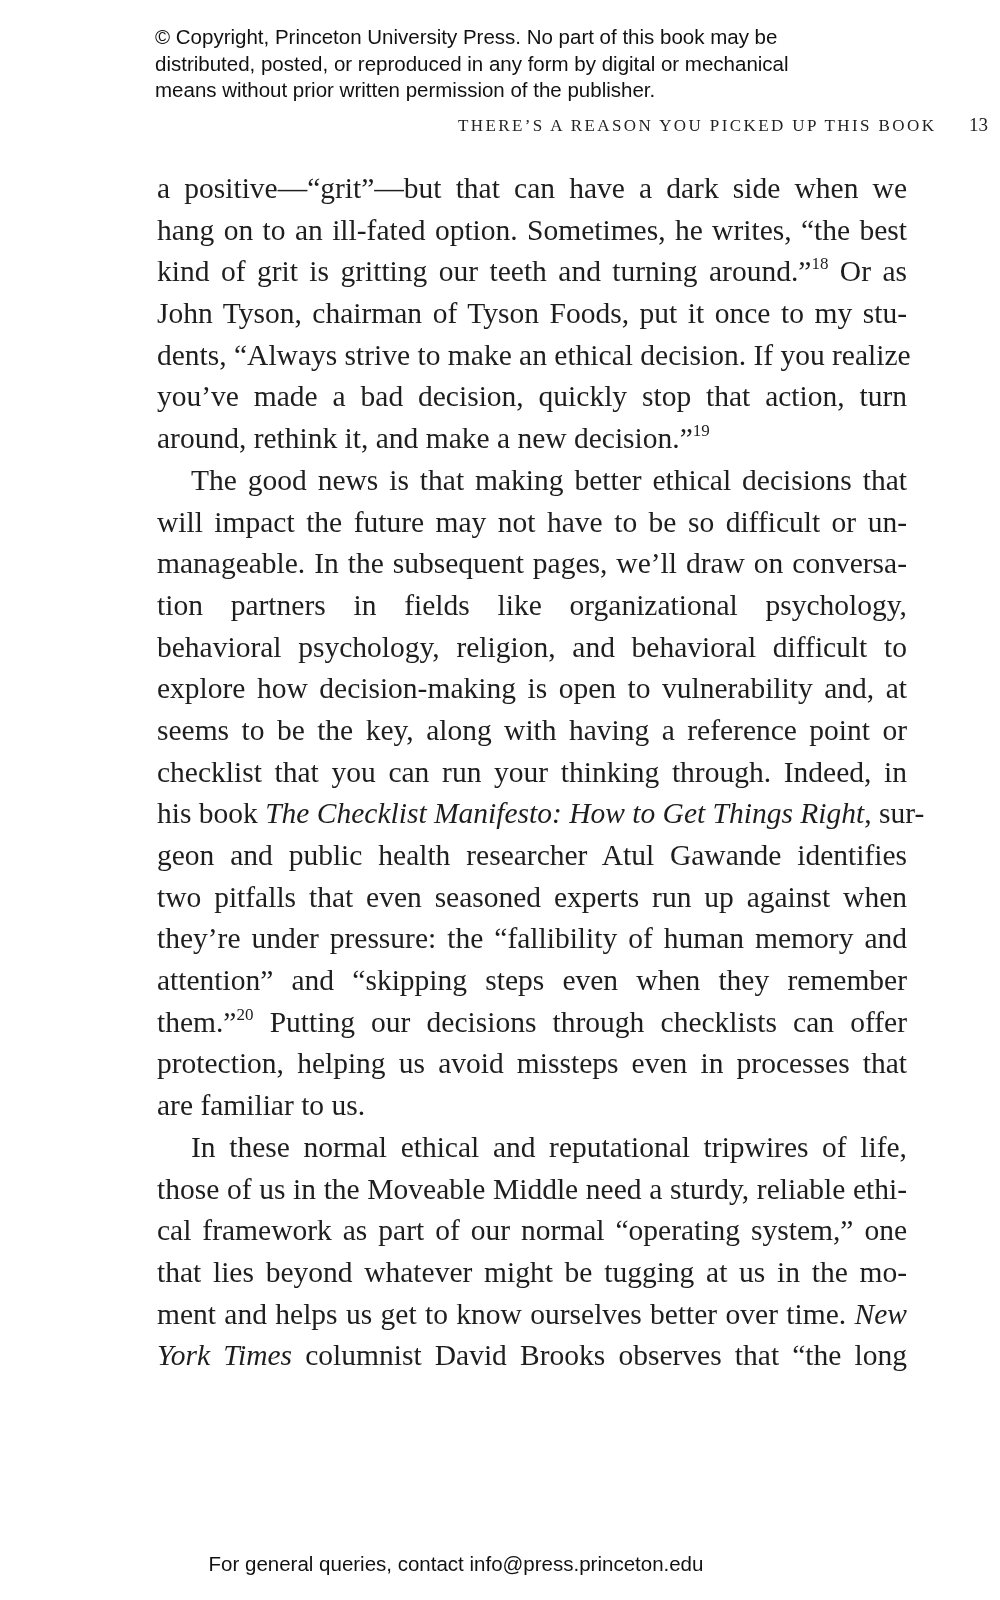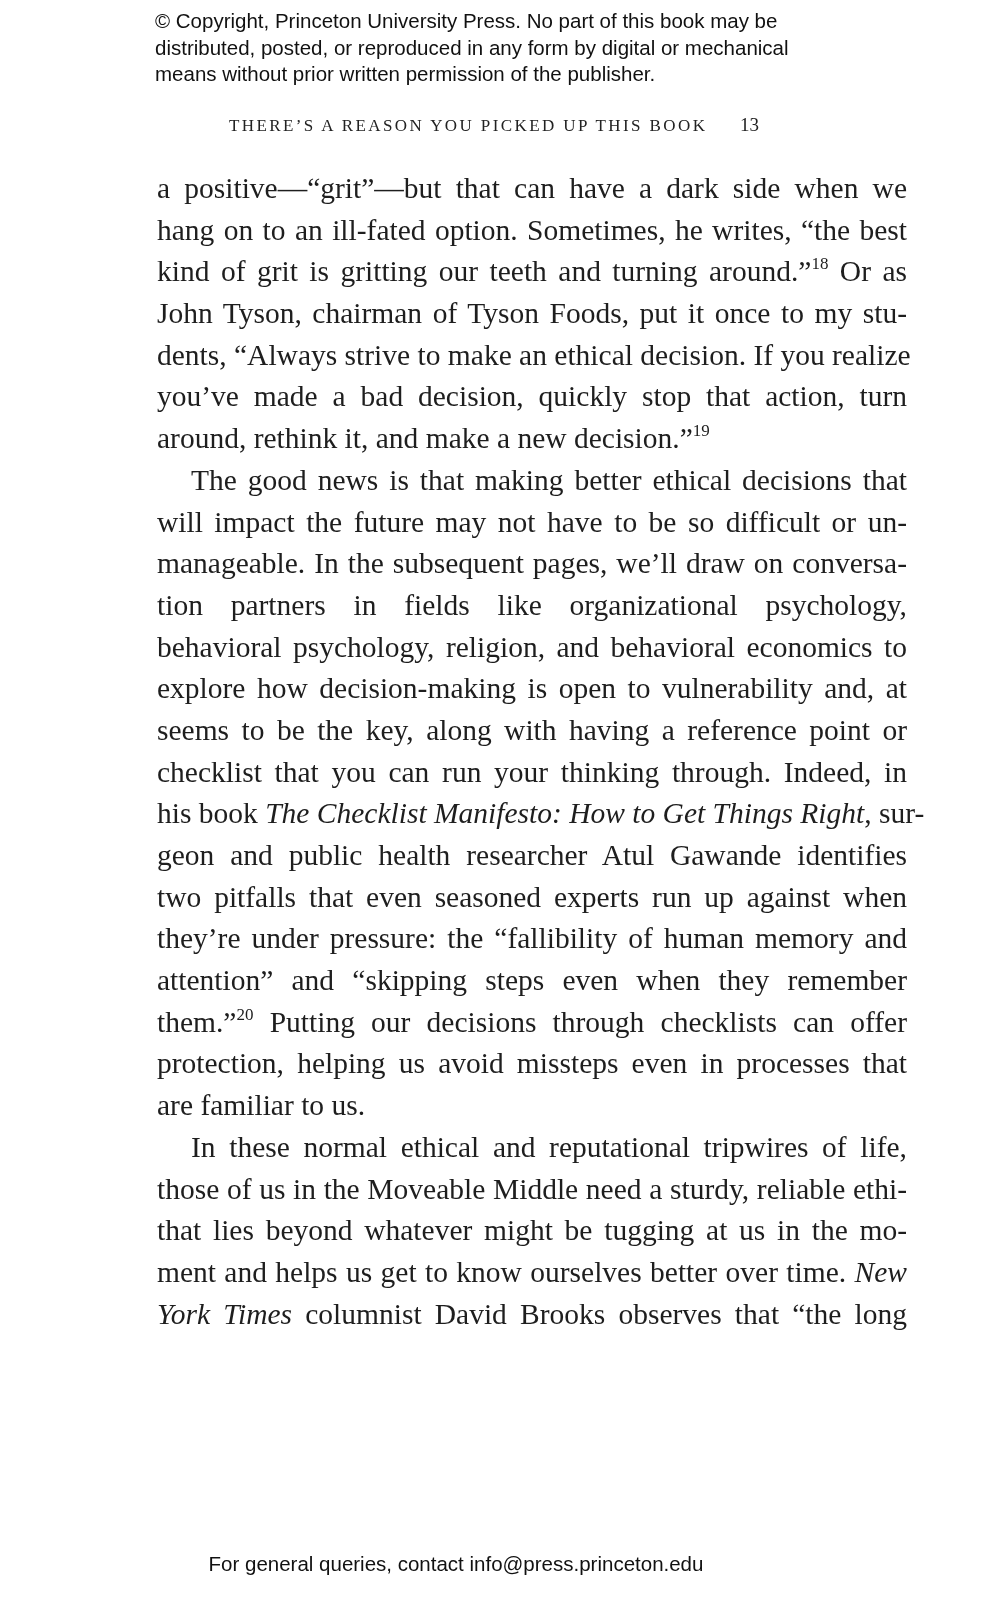--- a/index.html
+++ b/index.html
@@ -1,22 +1,22 @@
 <!DOCTYPE html>
 <html><head>
 <meta charset="utf-8">
 <style>
   html, body { margin:0; padding:0; background:#ffffff; }
   body { width:1000px; height:1600px; position:relative; overflow:hidden; color:#1e1e1e; }
   .copyright {
-    position:absolute; left:155px; top:8px; width:720px;
+    position:absolute; left:155px; top:24px; width:720px;
     font-family:"Liberation Sans", sans-serif; font-size:20.5px; line-height:26.5px; color:#111;
   }
   .running-head {
-    position:absolute; left:0; width:988px; top:114px; text-align:center;
+    position:absolute; left:0; width:988px; top:114px; text-align:right;
     font-family:"Liberation Serif", serif; font-size:17px; letter-spacing:2.4px; color:#222;
   }
   .running-head .title { text-transform:uppercase; font-variant:small-caps; }
   .running-head .pnum { margin-left:26px; letter-spacing:0; font-size:19px; }
   .body-text {
     position:absolute; left:117px; top:168px; width:750px;
     font-family:"Liberation Serif", serif; font-size:29.5px; line-height:41.7px; color:#1e1e1e;
     text-align:justify;
     margin-left:40px;
   }
@@ -52,35 +52,36 @@
       <span class="line">John Tyson, chairman of Tyson Foods, put it once to my stu-</span>
       <span class="line">dents, “Always strive to make an ethical decision. If you realize</span>
       <span class="line">you’ve made a bad decision, quickly stop that action, turn</span>
       <span class="line last">around, rethink it, and make a new decision.”<sup>19</sup></span>
     </div>
     <div>
       <span class="line indent">The good news is that making better ethical decisions that</span>
       <span class="line">will impact the future may not have to be so difficult or un-</span>
       <span class="line">manageable. In the subsequent pages, we’ll draw on conversa-</span>
       <span class="line">tion partners in fields like organizational psychology,</span>
-      <span class="line">behavioral psychology, religion, and behavioral economics to</span>
+      <span class="line">behavioral psychology, religion, and behavioral difficult to</span>
       <span class="line">explore how decision-making is open to vulnerability and, at</span>
       <span class="line">seems to be the key, along with having a reference point or</span>
       <span class="line">checklist that you can run your thinking through. Indeed, in</span>
       <span class="line">his book <i>The Checklist Manifesto: How to Get Things Right</i>, sur-</span>
       <span class="line">geon and public health researcher Atul Gawande identifies</span>
       <span class="line">two pitfalls that even seasoned experts run up against when</span>
       <span class="line">they’re under pressure: the “fallibility of human memory and</span>
       <span class="line">attention” and “skipping steps even when they remember</span>
       <span class="line">them.”<sup>20</sup> Putting our decisions through checklists can offer</span>
       <span class="line">protection, helping us avoid missteps even in processes that</span>
       <span class="line last">are familiar to us.</span>
     </div>
     <div>
       <span class="line indent">In these normal ethical and reputational tripwires of life,</span>
       <span class="line">those of us in the Moveable Middle need a sturdy, reliable ethi-</span>
+      <span class="line">cal framework as part of our normal “operating system,” one</span>
       <span class="line">that lies beyond whatever might be tugging at us in the mo-</span>
       <span class="line">ment and helps us get to know ourselves better over time. <i>New</i></span>
       <span class="line"><i>York Times</i> columnist David Brooks observes that “the long</span>
     </div>
   </div>
 
 <div class="footer">For general queries, contact info@press.princeton.edu</div>
 
 </body></html>

